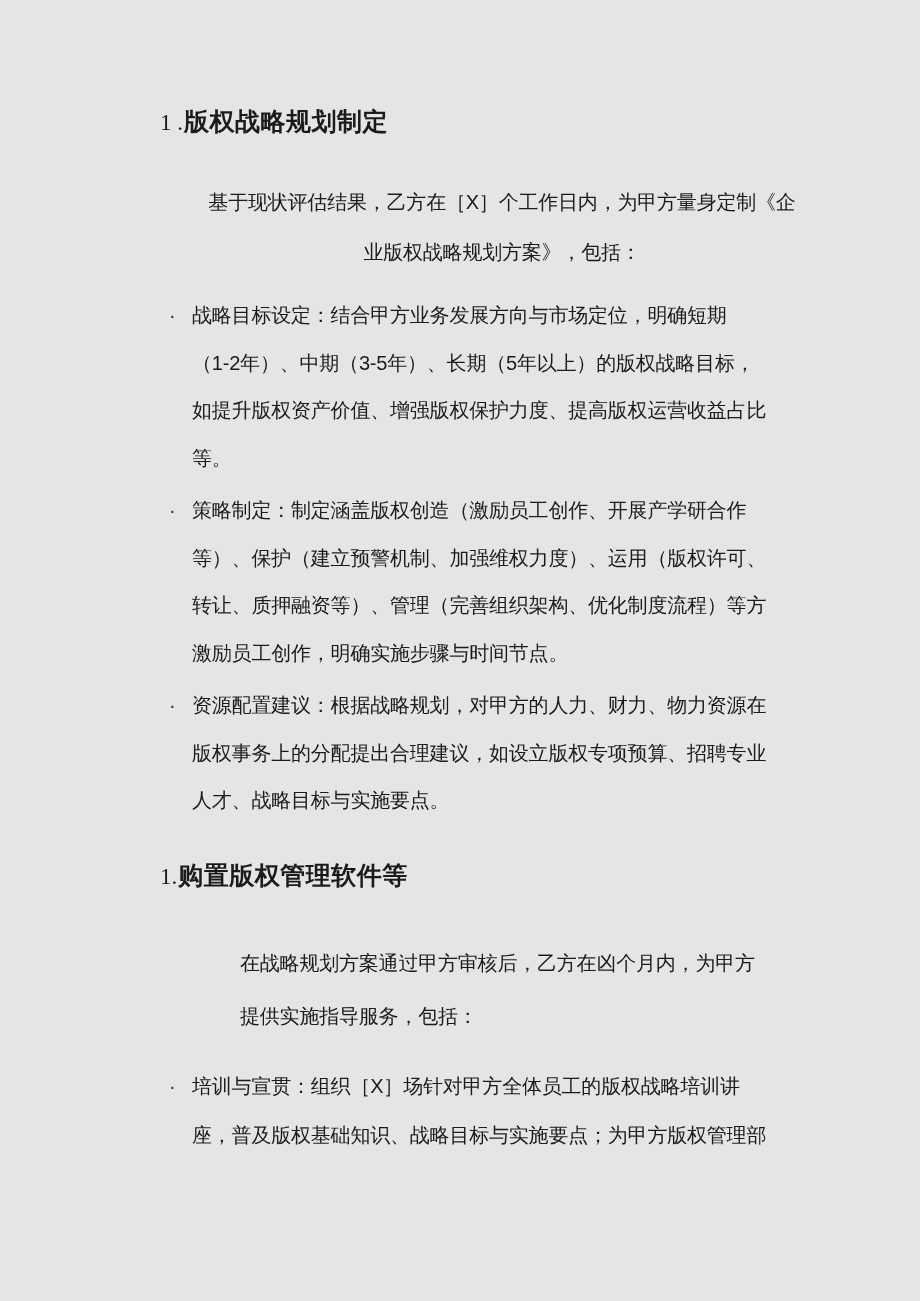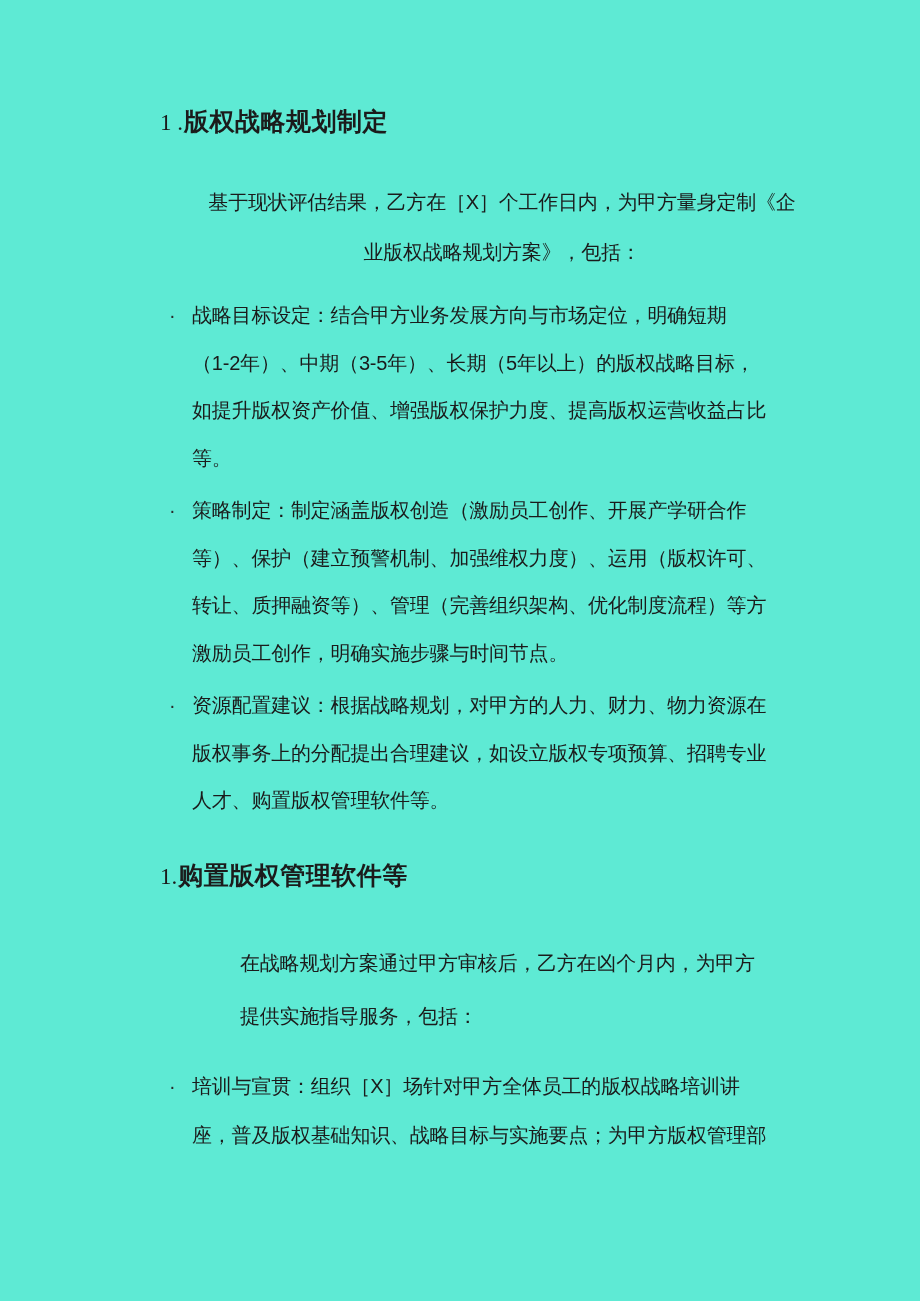--- a/index.html
+++ b/index.html
@@ -1,20 +1,20 @@
 <!DOCTYPE html>
 <html><head>
 <meta charset="utf-8">
 <style>
   html, body { margin: 0; padding: 0; background: #ffffff; }
   .page {
     position: relative;
     width: 920px;
     height: 1301px;
-    background: #5eead4;
+    background: #e5e5e5;
     color: #1b1b1b;
     font-family: "Liberation Sans", sans-serif;
     overflow: hidden;
   }
   .heading {
     position: absolute;
     left: 160px;
     font-size: 25px;
     font-weight: bold;
     line-height: 34px;
@@ -82,21 +82,21 @@
       <span class="marker">·</span>
       <div class="line">策略制定：制定涵盖版权创造（激励员工创作、开展产学研合作</div>
       <div class="line">等）、保护（建立预警机制、加强维权力度）、运用（版权许可、</div>
       <div class="line">转让、质押融资等）、管理（完善组织架构、优化制度流程）等方</div>
       <div class="line">激励员工创作，明确实施步骤与时间节点。</div>
     </div>
     <div class="item">
       <span class="marker">·</span>
       <div class="line">资源配置建议：根据战略规划，对甲方的人力、财力、物力资源在</div>
       <div class="line">版权事务上的分配提出合理建议，如设立版权专项预算、招聘专业</div>
-      <div class="line">人才、购置版权管理软件等。</div>
+      <div class="line">人才、战略目标与实施要点。</div>
     </div>
   </div>
 
   <div class="heading" id="h2">
     <span class="num">1.</span><span class="htitle">购置版权管理软件等</span>
   </div>
 
   <div class="para" id="p2">
     <div class="line">在战略规划方案通过甲方审核后，乙方在凶个月内，为甲方</div>
     <div class="line">提供实施指导服务，包括：</div>

